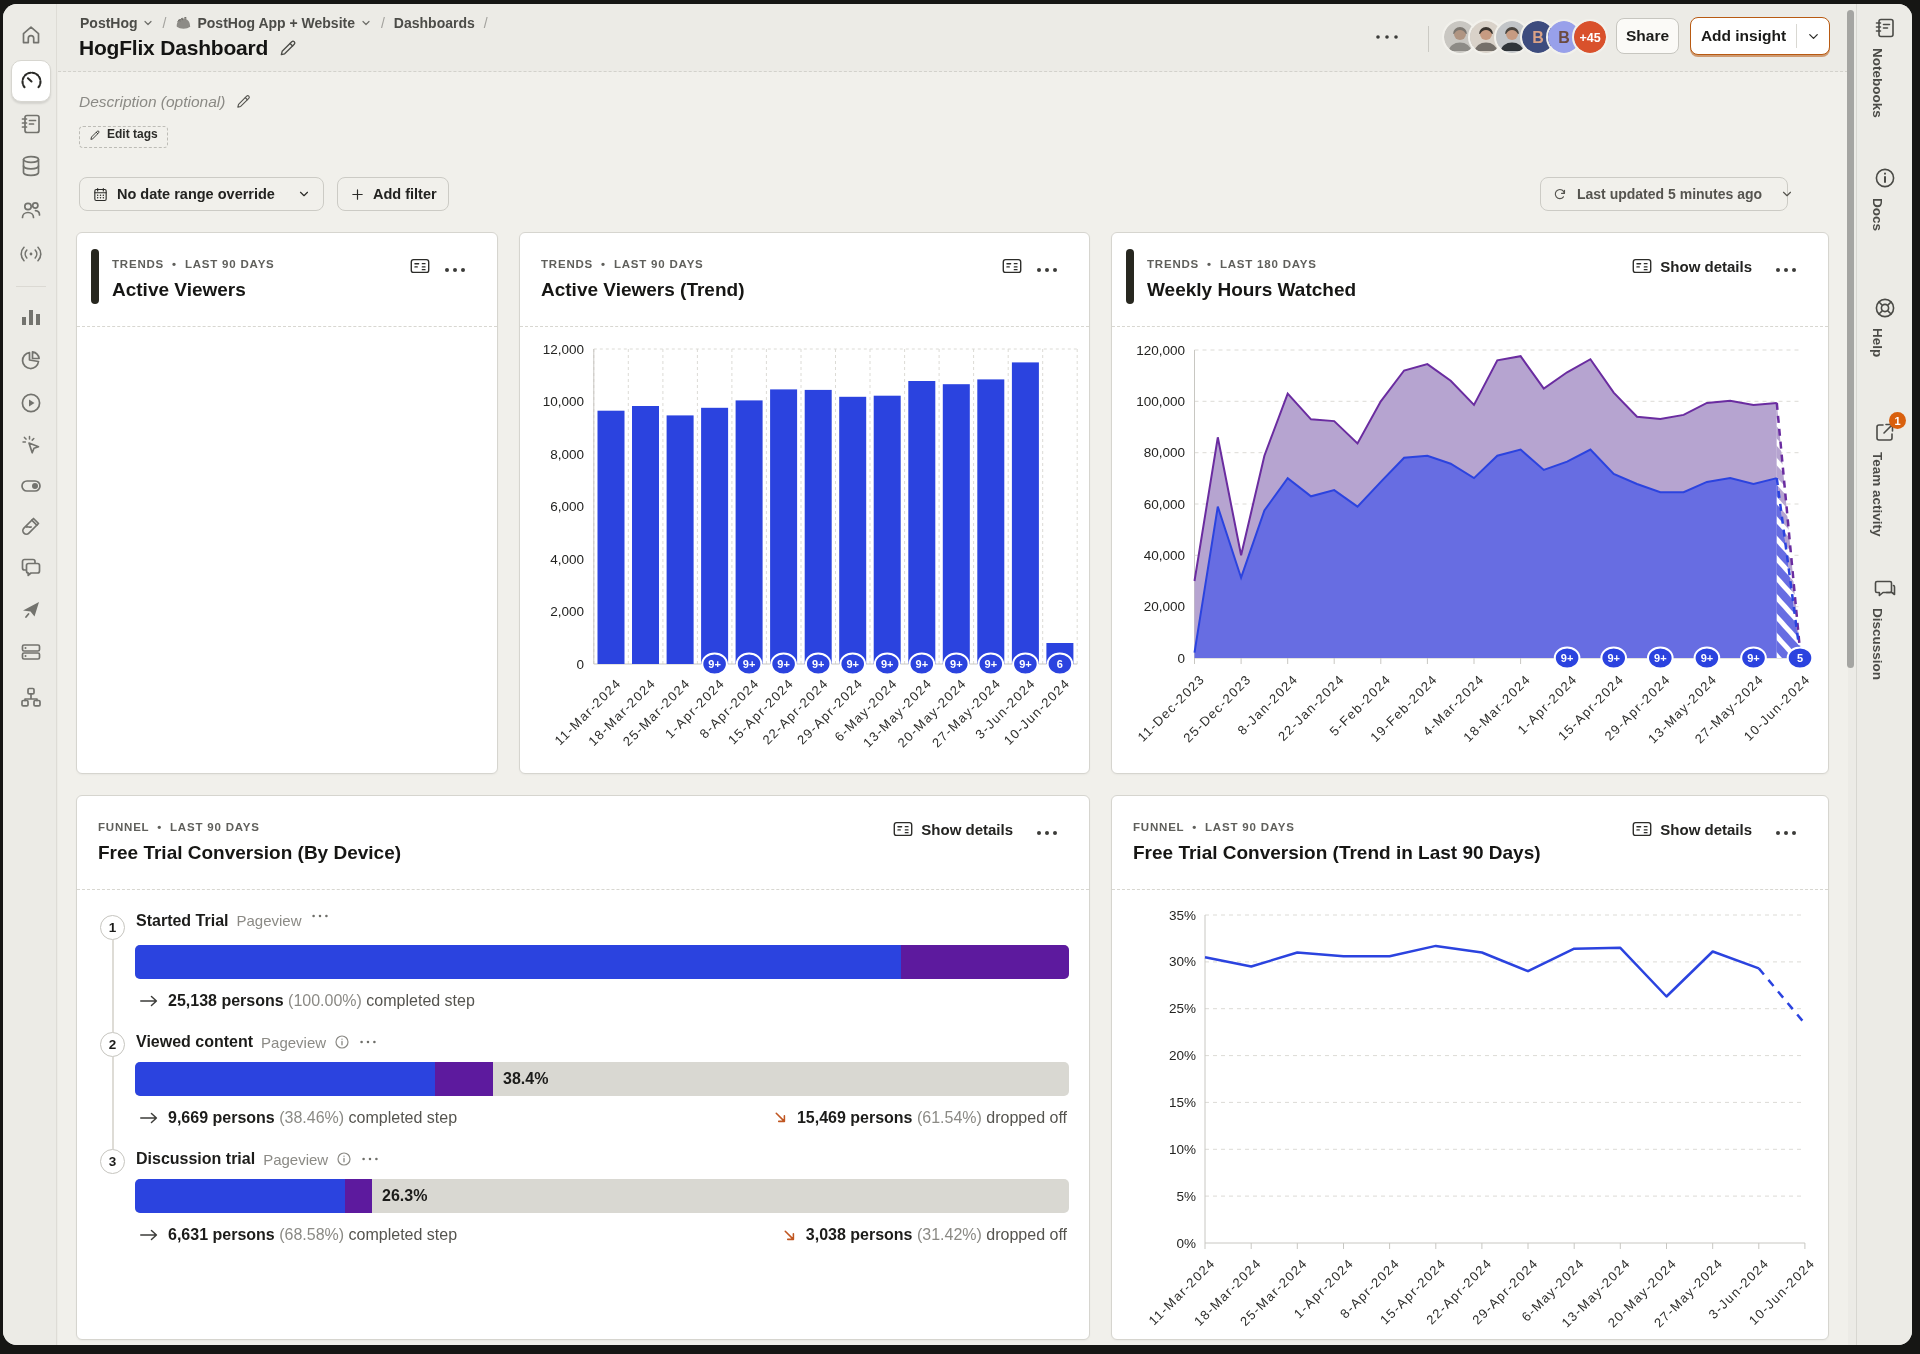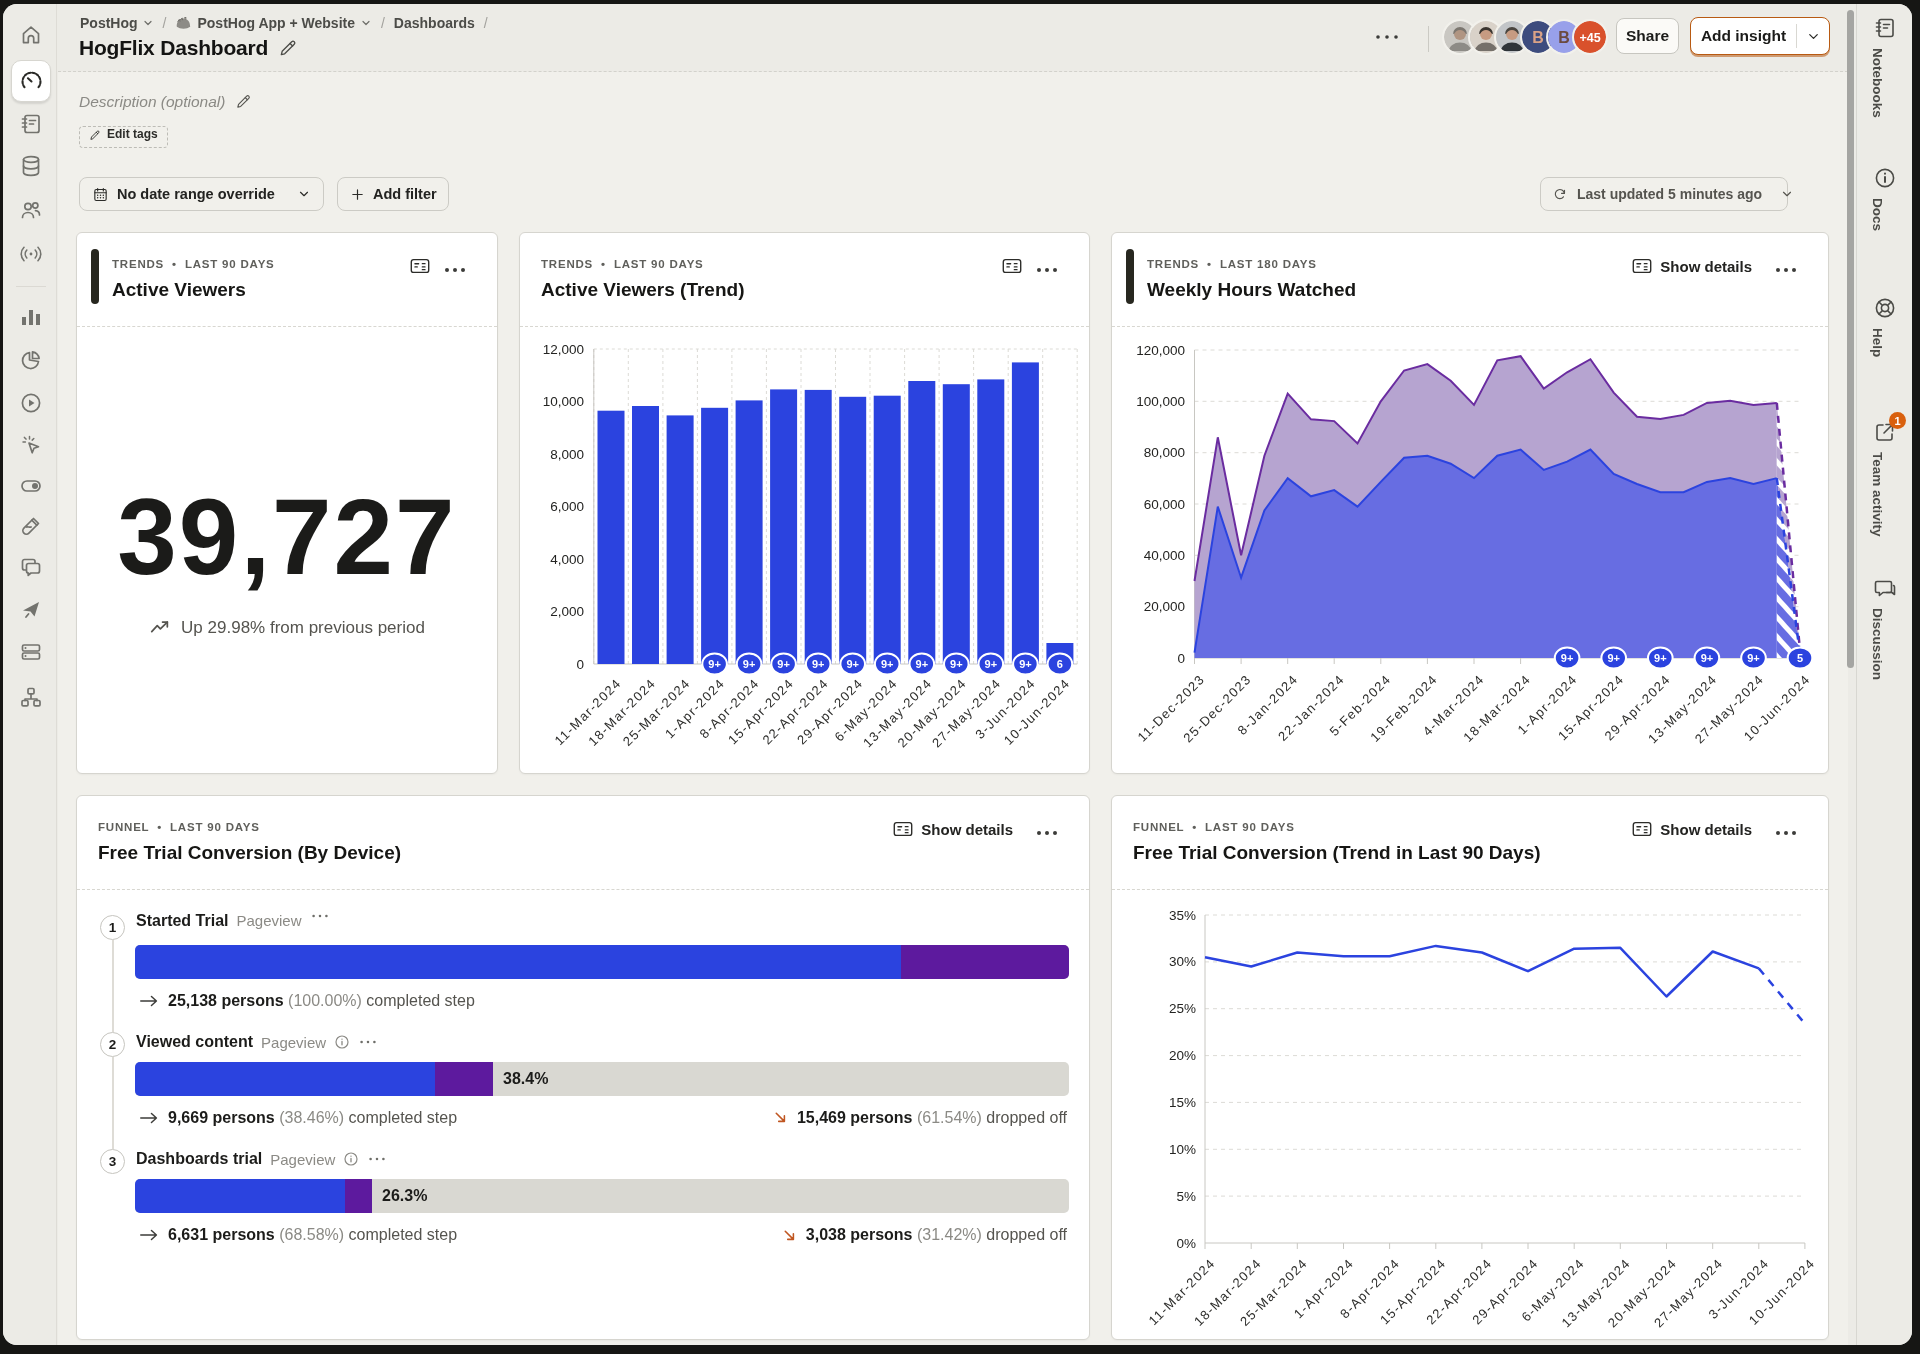--- a/index.html
+++ b/index.html
@@ -220,30 +220,20 @@
           <div style="position:absolute;right:66px;top:22px"><svg width="22" height="22" viewBox="0 0 24 24" fill="none" stroke="#2c2c29" stroke-width="1.5" stroke-linecap="round" stroke-linejoin="round">
               <rect x="2.5" y="5" width="19" height="14" rx="2.5"></rect>
               <path d="M6.5 9.5 h4 M6.5 13 h2.5"></path>
               <path d="M14.5 9.5 h3 M14.5 13 h3 M14.5 16 h3" stroke-width="1.4"></path>
             </svg></div>
           <div style="position:absolute;right:30px;top:28px"><svg width="24" height="10" viewBox="0 0 24 10">
               <circle cx="4" cy="5" r="2" fill="#3c3c39"></circle>
               <circle cx="12" cy="5" r="2" fill="#3c3c39"></circle>
               <circle cx="20" cy="5" r="2" fill="#3c3c39"></circle>
             </svg></div>
-        </div>
-        <div style="position:absolute;left:0;top:95px;right:0;bottom:0;display:flex;flex-direction:column;align-items:center;justify-content:center;padding-top:22px">
-<div style="font-size:107px;font-weight:bold;color:#1b1b19;letter-spacing:2px;line-height:1">39,727</div>
-<div style="margin-top:26px;display:flex;align-items:center;gap:10px">
-            <svg width="22" height="22" viewBox="0 0 24 24" fill="none" stroke="#55544f" stroke-width="1.9" stroke-linecap="round" stroke-linejoin="round">
-              <path d="M3 16 L9 9.5 l3.4 3.4 L20 5.5"></path>
-              <path d="M14.8 5.5 H20 V10.7"></path>
-            </svg>
-            <span style="font-size:17px;color:#55544f">Up 29.98% from previous period</span>
-          </div>
         </div>
       </div>
 <div class="card" style="left:519px;top:232px;width:571px;height:542px">
         <div class="chead">
           <div style="position:absolute;left:21px;top:25px" class="eyebrow">TRENDS &nbsp;•&nbsp; LAST 90 DAYS</div>
           <div style="position:absolute;left:21px;top:46px" class="ctitle">Active Viewers (Trend)</div>
           <div style="position:absolute;right:66px;top:22px"><svg width="22" height="22" viewBox="0 0 24 24" fill="none" stroke="#2c2c29" stroke-width="1.5" stroke-linecap="round" stroke-linejoin="round">
               <rect x="2.5" y="5" width="19" height="14" rx="2.5"></rect>
               <path d="M6.5 9.5 h4 M6.5 13 h2.5"></path>
               <path d="M14.5 9.5 h3 M14.5 13 h3 M14.5 16 h3" stroke-width="1.4"></path>
@@ -497,21 +487,21 @@
           <span><b>9,669 persons</b> <span class="pc">(38.46%)</span> completed step</span>
         </div>
         <div class="fmeta" style="right:22px;top:313px;display:flex;align-items:flex-start;gap:8px">
           <svg width="17" height="17" viewBox="0 0 24 24" fill="none" stroke="#c05621" stroke-width="2.2" stroke-linecap="round" stroke-linejoin="round">
             <path d="M6 6 L17.5 17.5 M17.5 9.5 V17.5 H9.5"></path>
           </svg>
           <span><b>15,469 persons</b> <span class="pc">(61.54%)</span> dropped off</span>
         </div>
         <div style="position:absolute;left:23px;top:353px;width:25px;height:25px;border:1.5px solid #c6c5bf;border-radius:50%;background:#fff;display:flex;align-items:center;justify-content:center;font-size:13.5px;font-weight:bold;color:#1c1c1a">3</div>
         <div style="position:absolute;left:59px;top:354px;display:flex;align-items:center;gap:8px">
-          <span style="font-size:16px;font-weight:bold;color:#1c1c1a">Dashboards trial</span>
+          <span style="font-size:16px;font-weight:bold;color:#1c1c1a">Discussion trial</span>
           <span style="font-size:15px;color:#8b8a85">Pageview</span>
           <svg width="16" height="16" viewBox="0 0 24 24" fill="none" stroke="#8b8a85" stroke-width="2" stroke-linecap="round">
             <circle cx="12" cy="12" r="9" stroke-width="1.8"></circle>
             <path d="M12 11.2 v5 M12 7.6 v.2"></path>
           </svg>
           <svg width="20" height="8" viewBox="0 0 24 10">
             <circle cx="4" cy="5" r="1.6" fill="#6e6e69"></circle>
             <circle cx="12" cy="5" r="1.6" fill="#6e6e69"></circle>
             <circle cx="20" cy="5" r="1.6" fill="#6e6e69"></circle>
           </svg>

